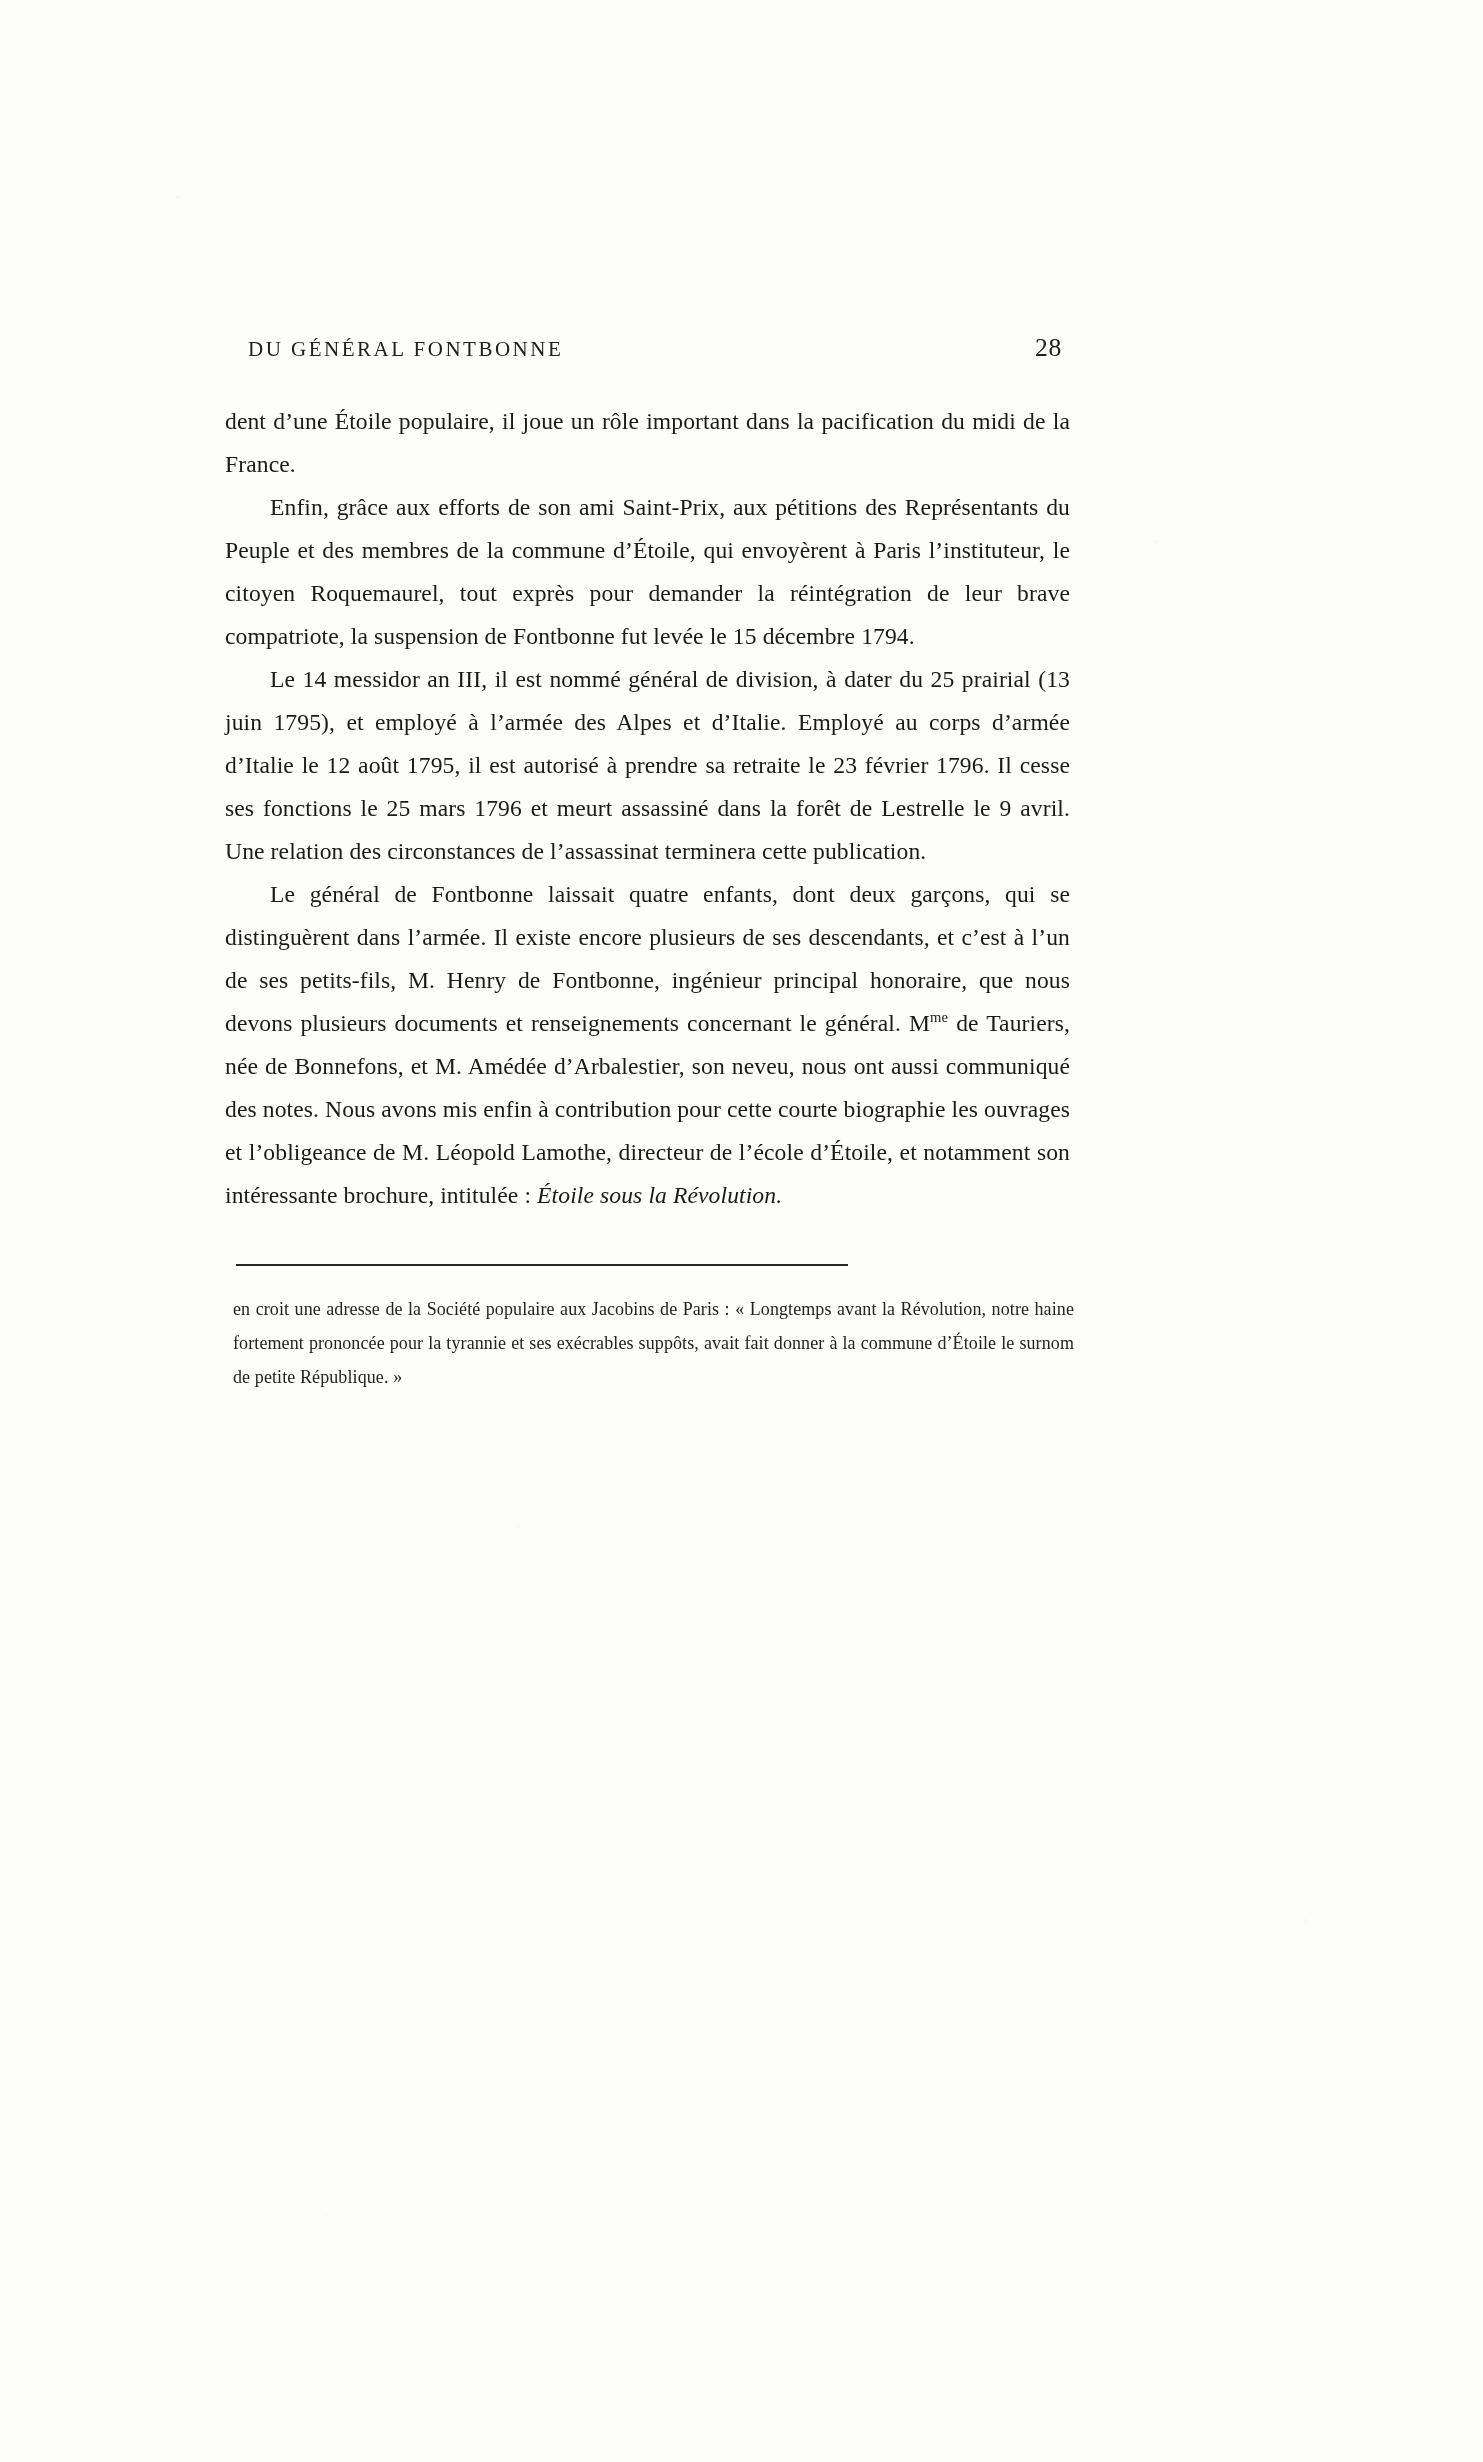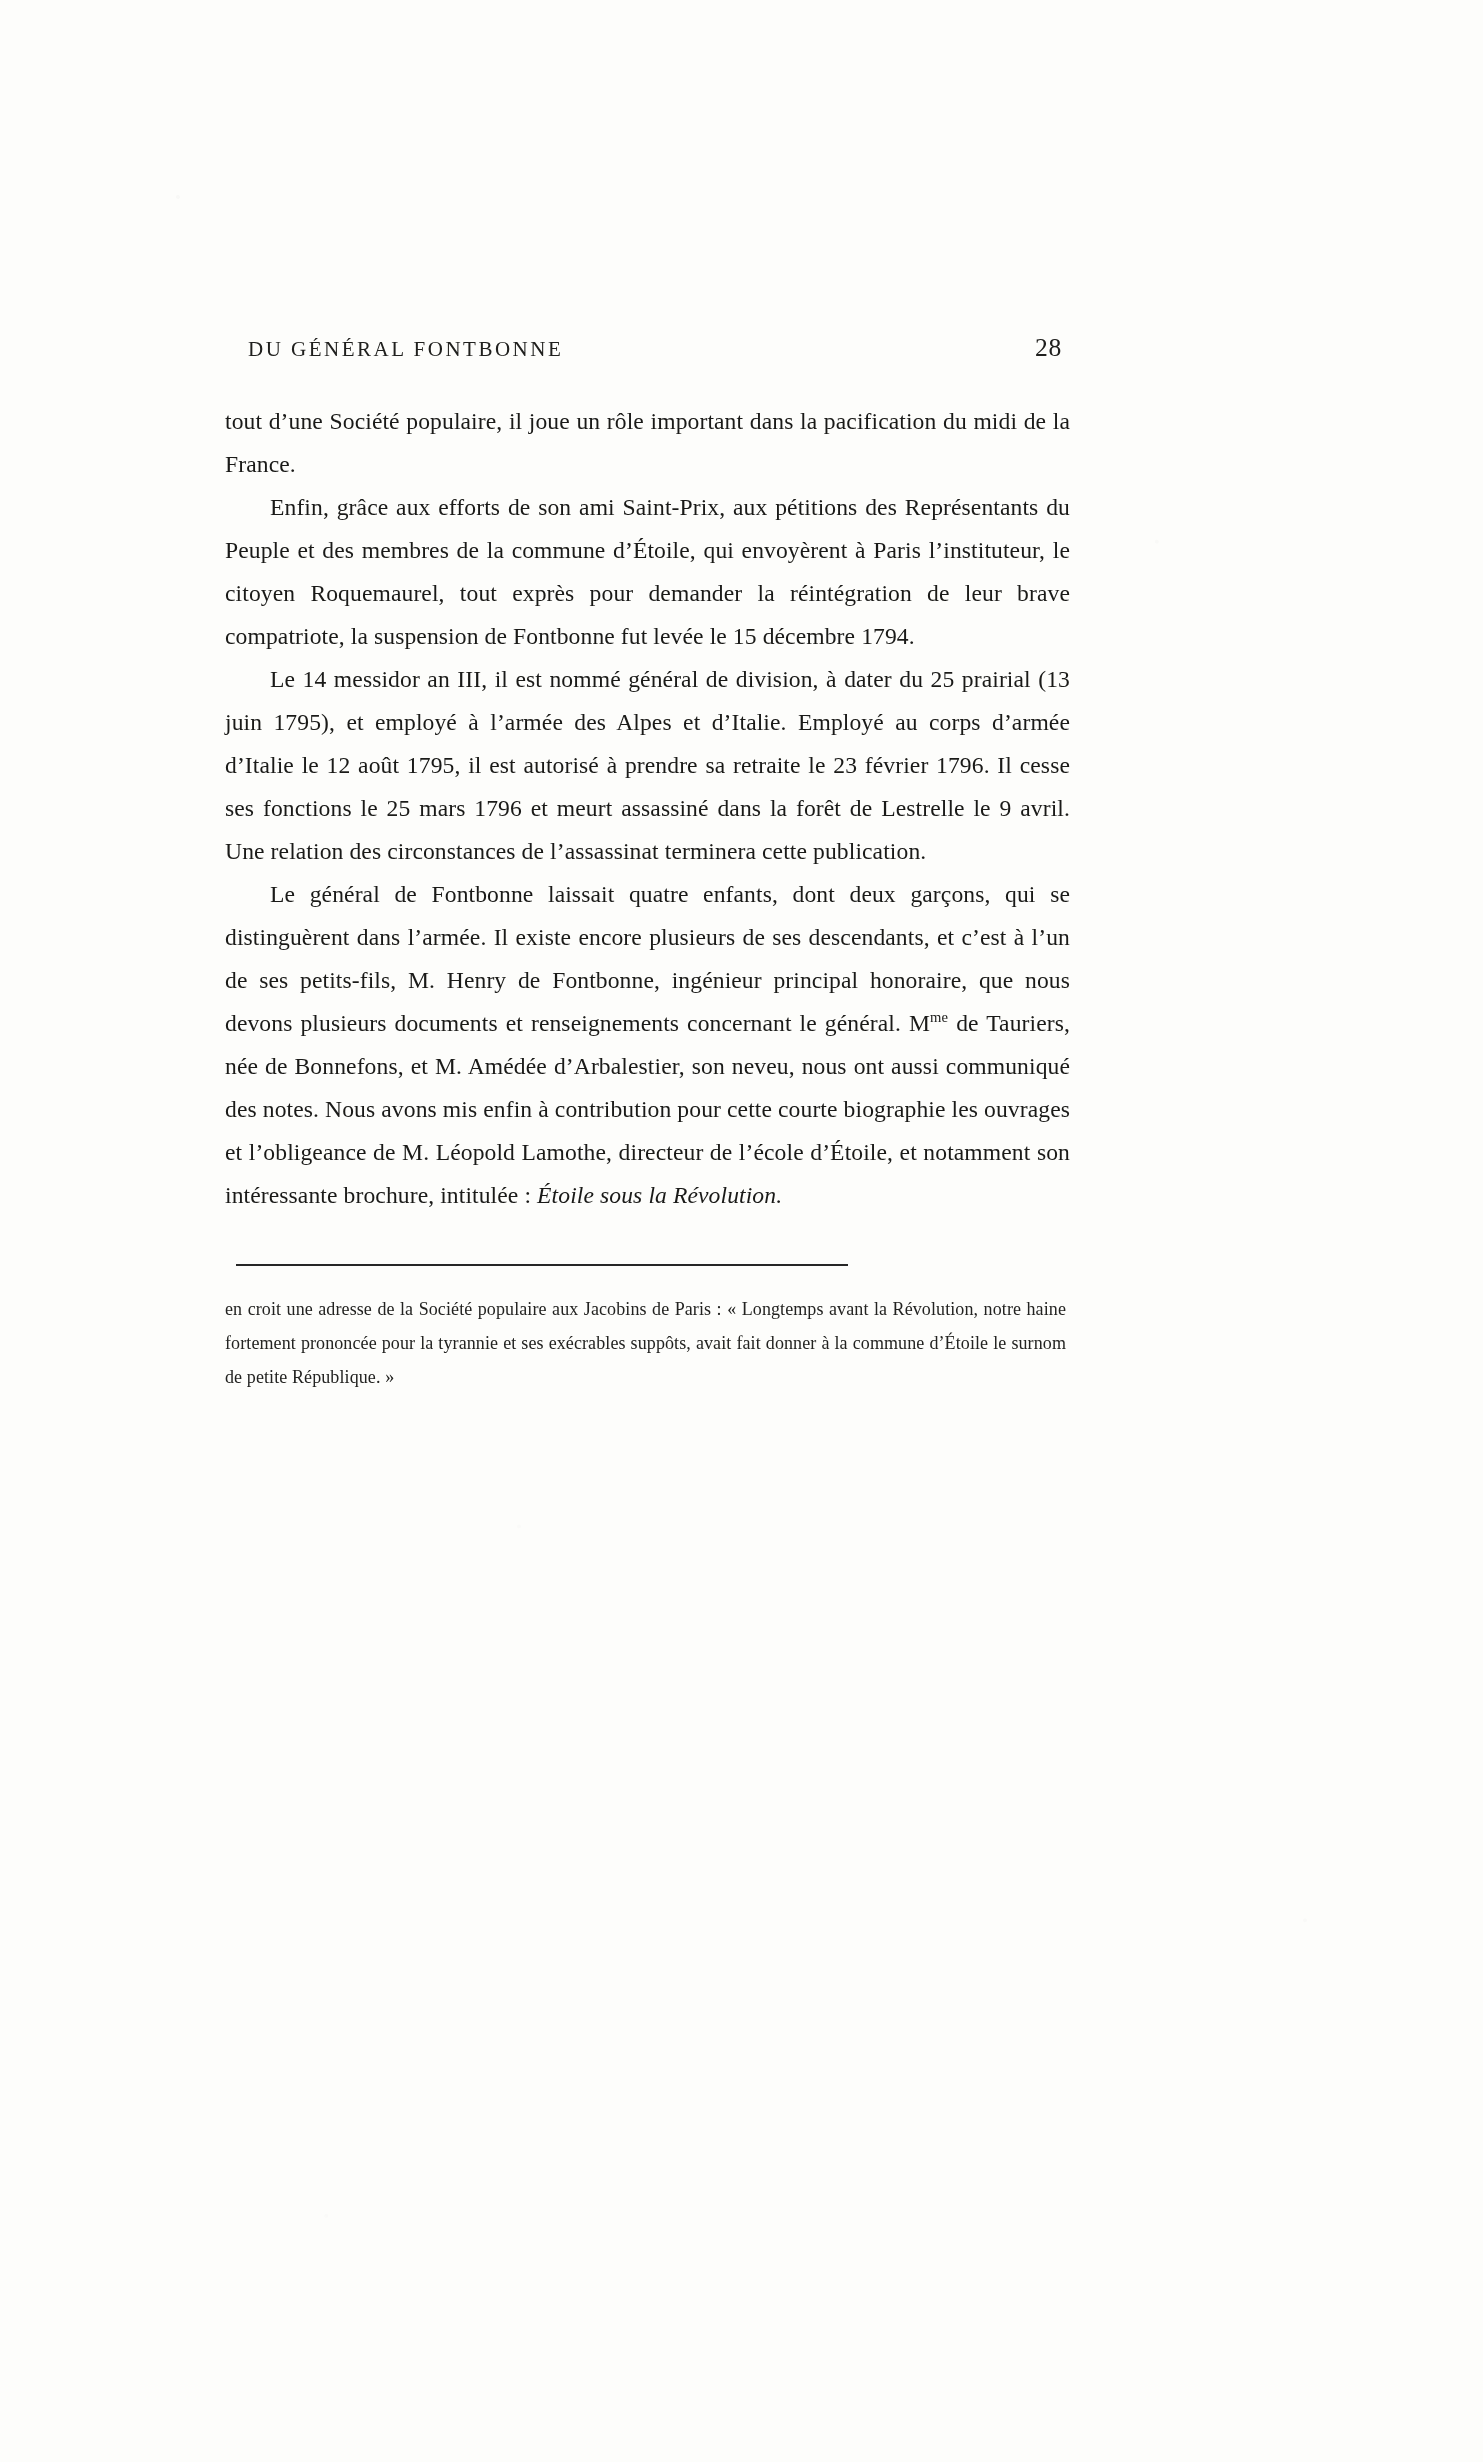--- a/index.html
+++ b/index.html
@@ -92,39 +92,39 @@
     width: 612px;
     height: 1.6px;
     background: #262626;
     margin: 47px 0 26px 11px;
   }
 
   .footnote {
     font-size: 18px;
     line-height: 34px;
     text-align: justify;
-    margin: 0;
+    margin: 8px;
     color: #232321;
     width: 841px;
     letter-spacing: 0.1px;
   }
 </style>
 </head>
 <body>
 
 <div class="page-scan"></div>
 
 <div class="text-block">
 
   <div class="running-head">
     <div class="running-head-title">DU GÉNÉRAL FONTBONNE</div>
     <div class="page-number">28</div>
   </div>
 
-  <p class="body-par">tout d’une Société populaire, il joue un rôle important dans la pacification du midi de la France.</p>
+  <p class="body-par">dent d’une Étoile populaire, il joue un rôle important dans la pacification du midi de la France.</p>
 
   <p class="body-par indent">Enfin, grâce aux efforts de son ami Saint-Prix, aux pétitions des Représentants du Peuple et des membres de la commune d’Étoile, qui envoyèrent à Paris l’instituteur, le citoyen Roquemaurel, tout exprès pour demander la réintégration de leur brave compatriote, la suspension de Fontbonne fut levée le 15 décembre 1794.</p>
 
   <p class="body-par indent">Le 14 messidor an III, il est nommé général de division, à dater du 25 prairial (13 juin 1795), et employé à l’armée des Alpes et d’Italie. Employé au corps d’armée d’Italie le 12 août 1795, il est autorisé à prendre sa retraite le 23 février 1796. Il cesse ses fonctions le 25 mars 1796 et meurt assassiné dans la forêt de Lestrelle le 9 avril. Une relation des circonstances de l’assassinat terminera cette publication.</p>
 
   <p class="body-par indent">
     <span>Le général de Fontbonne laissait quatre enfants, dont deux garçons, qui se distinguèrent dans l’armée. Il existe encore plusieurs de ses descendants, et c’est à l’un de ses petits-fils, M. Henry de Fontbonne, ingénieur principal honoraire, que nous devons plusieurs documents et renseignements concernant le général. M</span><span class="sup">me</span><span> de Tauriers, née de Bonnefons, et M. Amédée d’Arbalestier, son neveu, nous ont aussi communiqué des notes. Nous avons mis enfin à contribution pour cette courte biographie les ouvrages et l’obligeance de M. Léopold Lamothe, directeur de l’école d’Étoile, et notamment son intéressante brochure, intitulée : </span><em>Étoile sous la Révolution.</em>
   </p>
 
   <div class="footnote-rule"></div>

